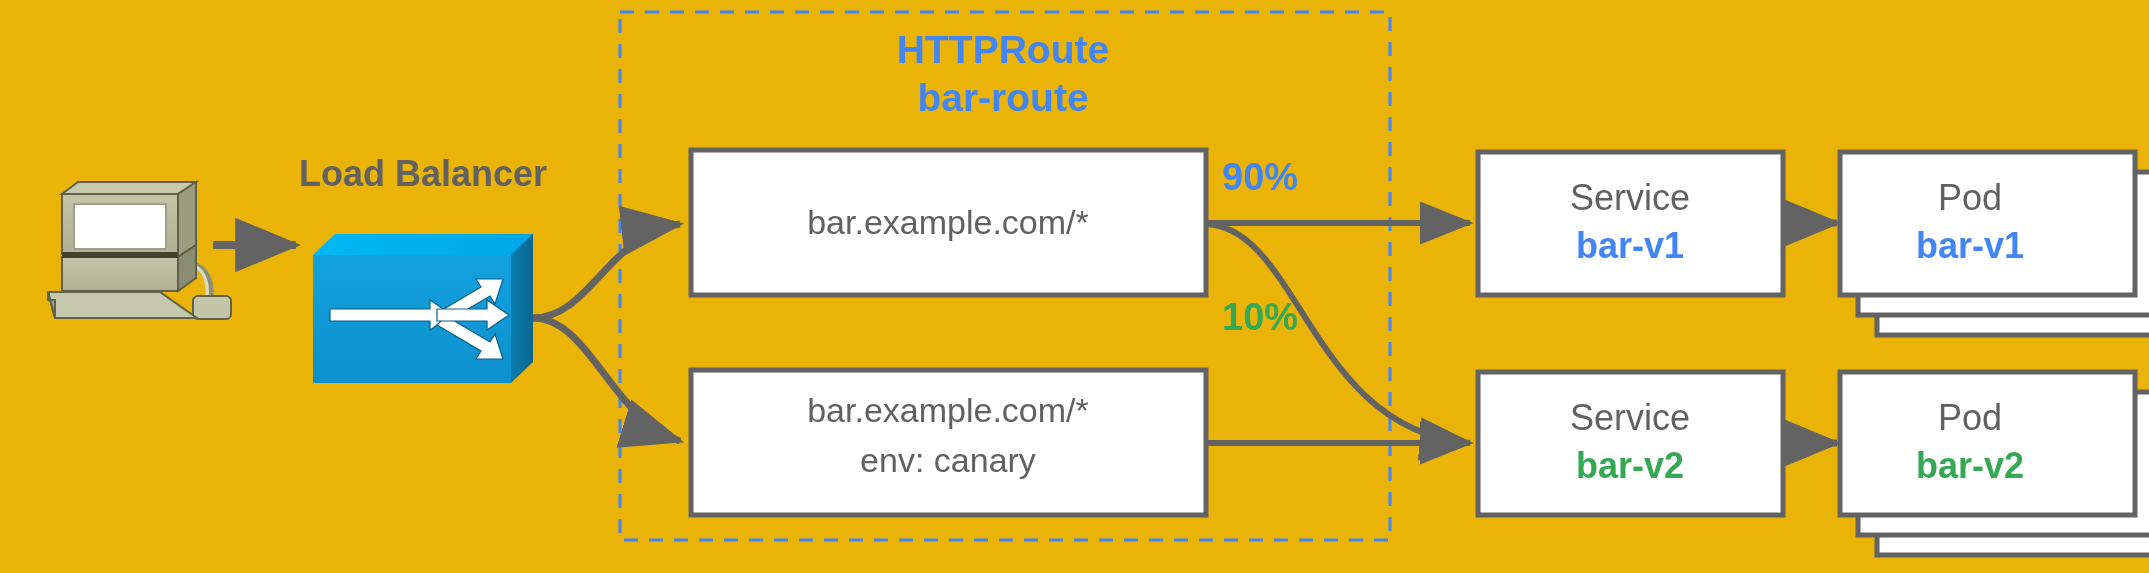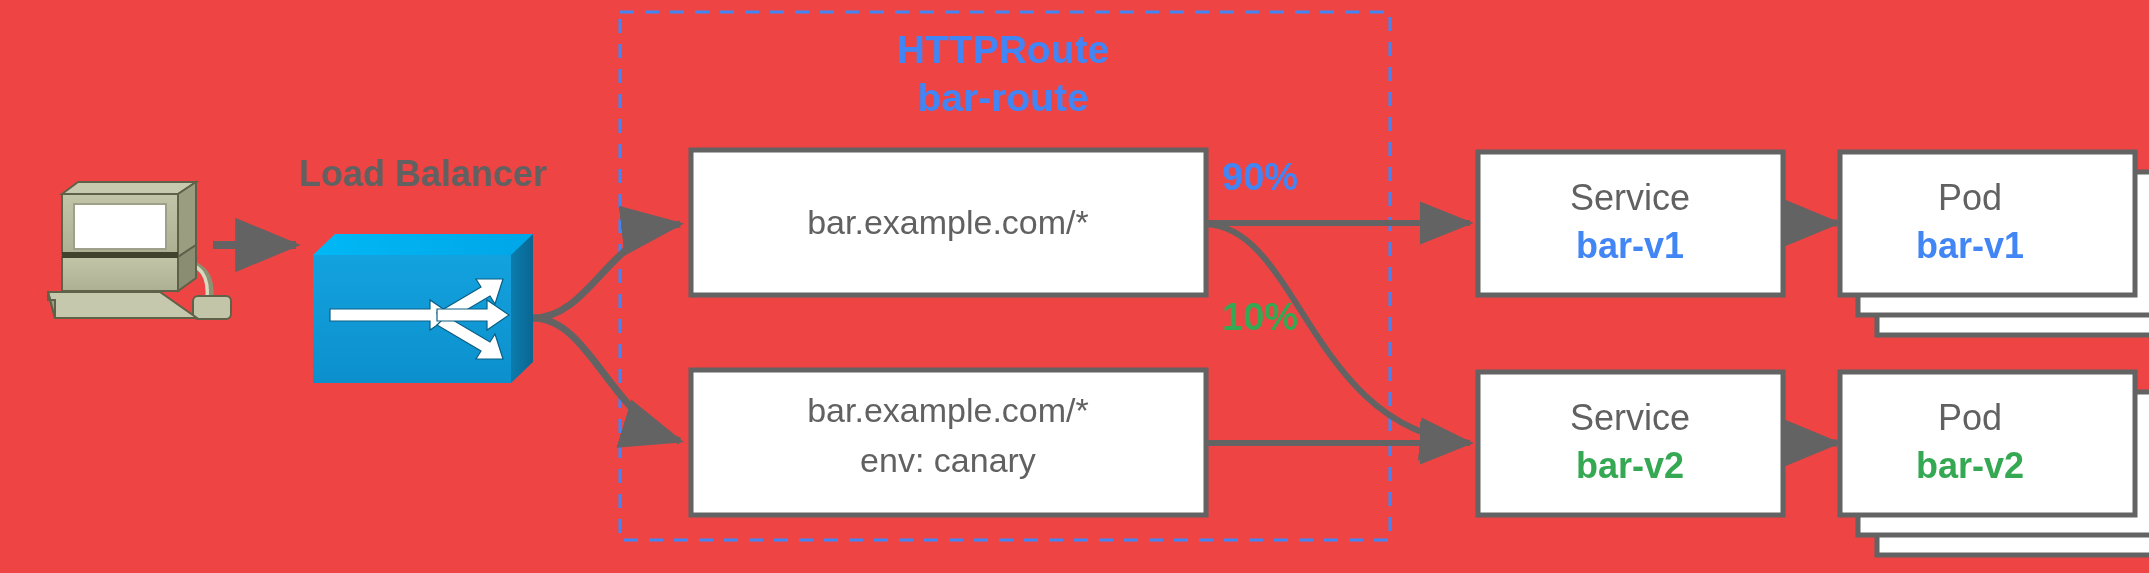--- a/index.html
+++ b/index.html
@@ -7,21 +7,21 @@
     padding: 0;
     background: #ffffff;
   }
   body {
     font-family: "Liberation Sans", sans-serif;
   }
   #canvas {
     position: relative;
     width: 2149px;
     height: 573px;
-    background: #ef4444;
+    background: #eab308;
     overflow: hidden;
   }
   #diagram-svg {
     position: absolute;
     left: 0;
     top: 0;
     width: 2149px;
     height: 573px;
   }
   .txt {

